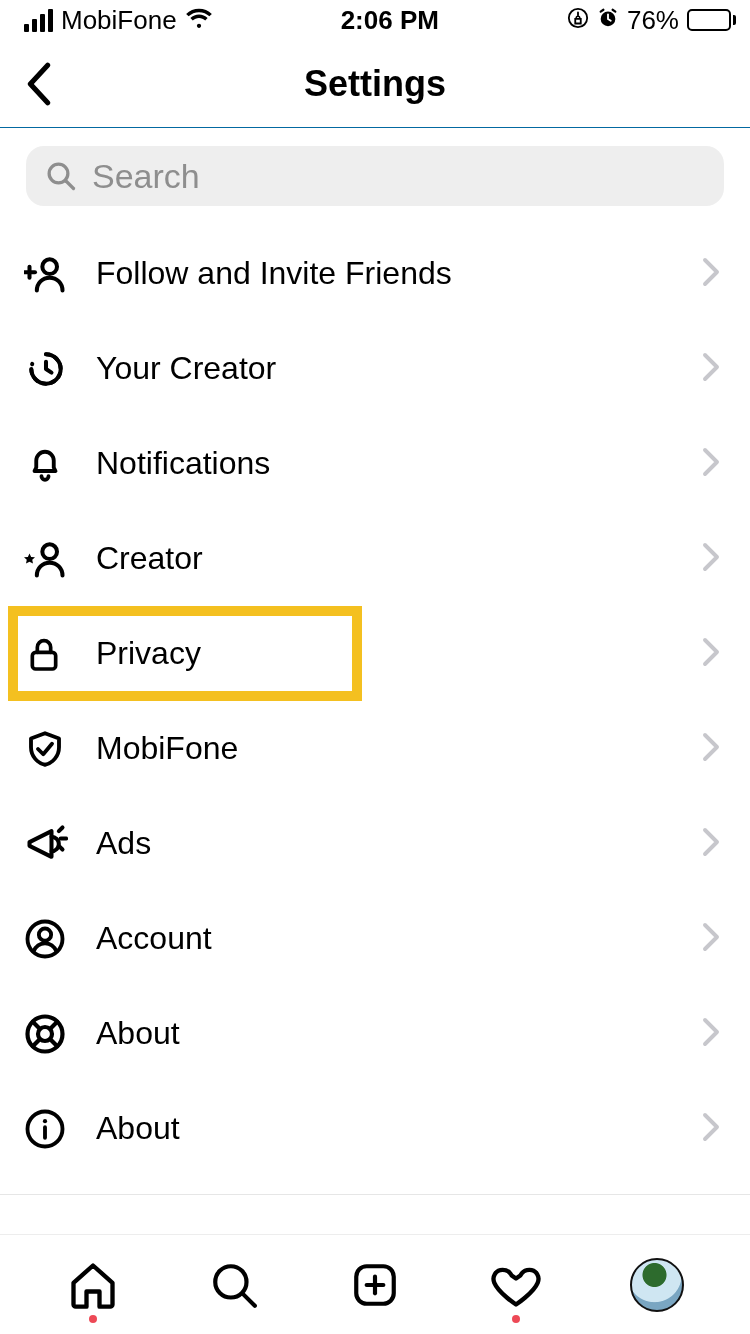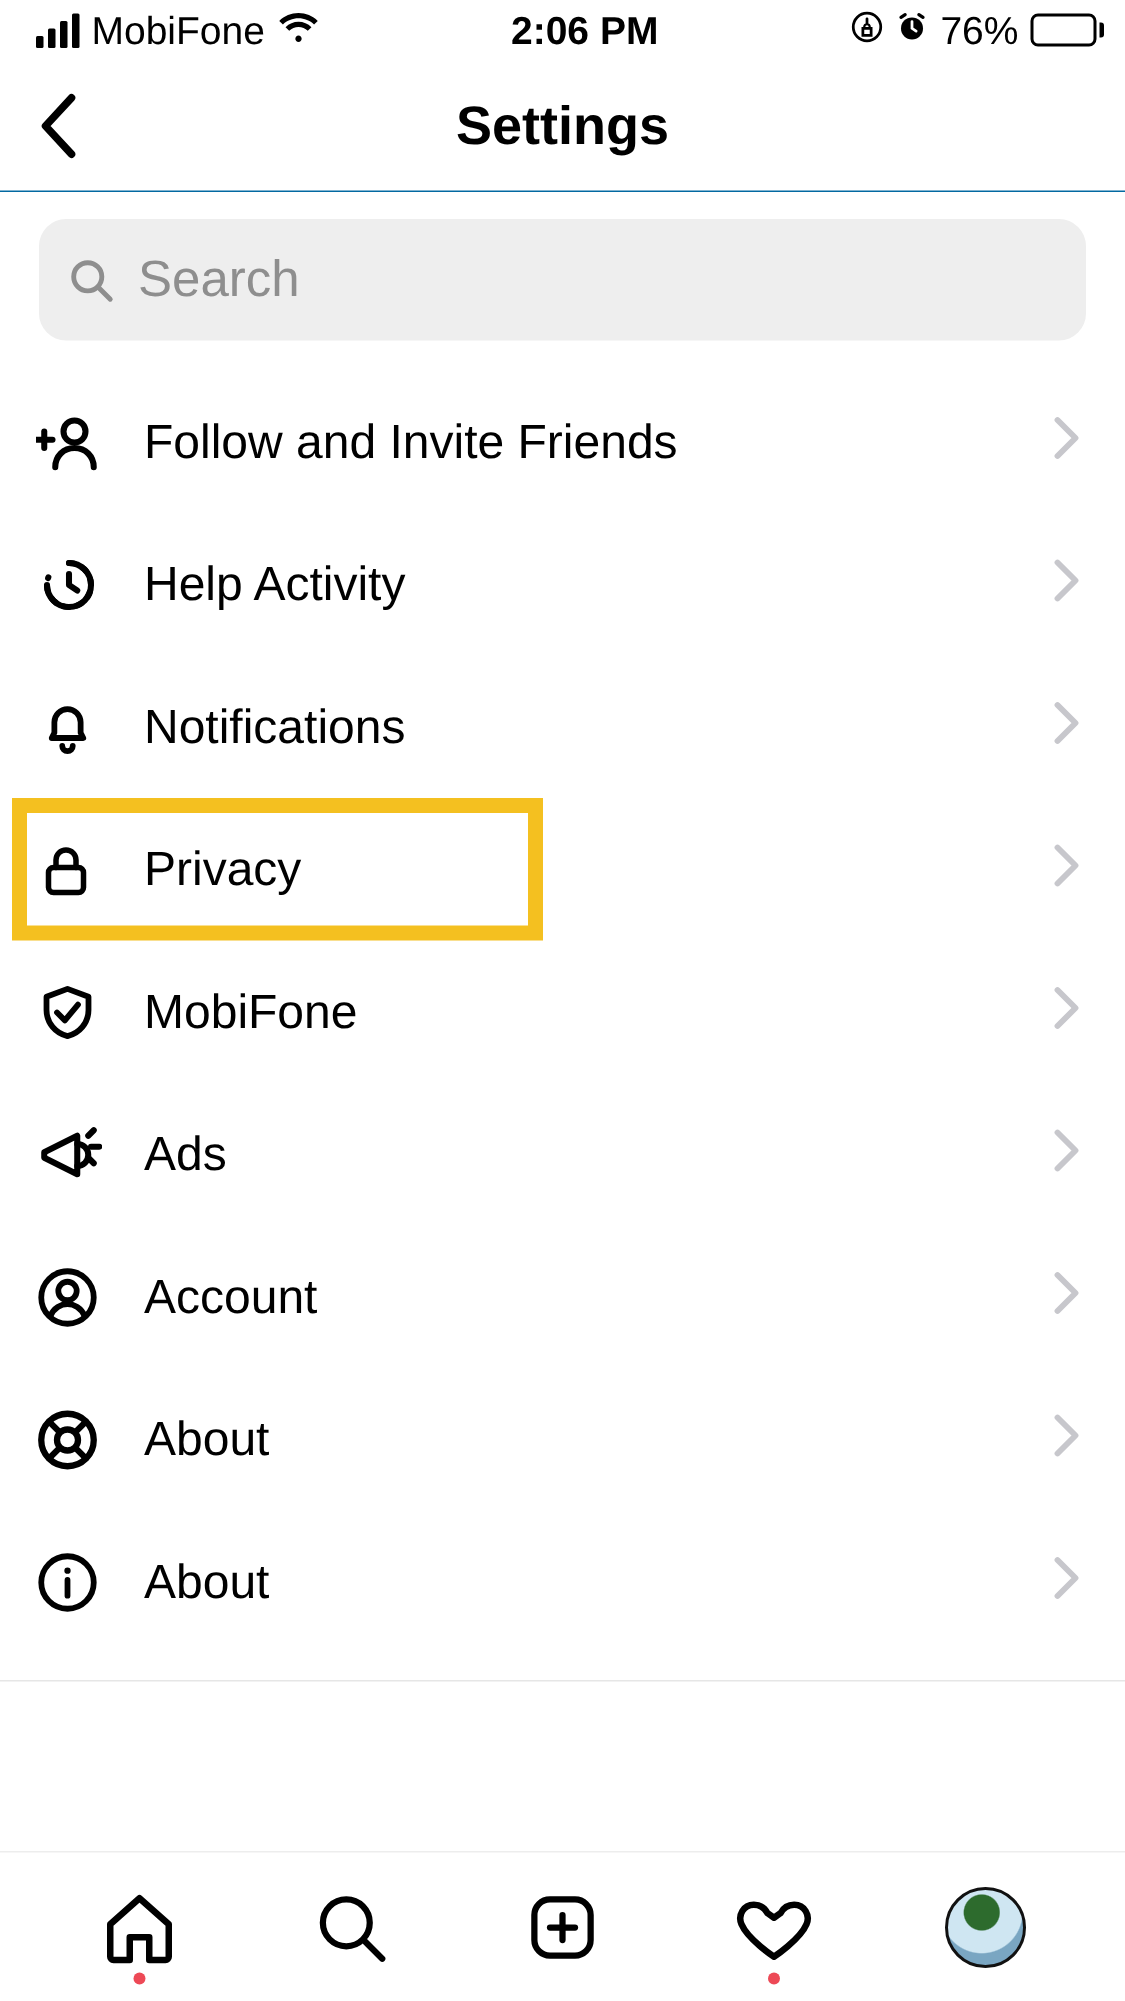--- a/index.html
+++ b/index.html
@@ -61,21 +61,21 @@
     .nav-title {
       font-size: 36px;
       font-weight: 700;
     }
 
     
     .search-wrap { padding: 18px 26px 10px; }
     .search-field {
       background: #eeeeee;
       border-radius: 18px;
-      height: 81px;
+      height: 60px;
       display:flex;
       align-items:center;
       gap: 16px;
       padding: 0 20px;
     }
     .search-input {
       flex:1;
       border:none;
       background:transparent;
       font-size: 34px;
@@ -223,21 +223,21 @@
   </div>
 
   <div class="row">
     <span class="ico">
       <svg width="44" height="44" viewBox="0 0 24 24" fill="none" stroke="#000" stroke-width="2.2" stroke-linecap="round" stroke-linejoin="round">
         <path d="M12 4a8 8 0 1 1 -7.5 5.2" stroke-dasharray="2 3"></path>
         <path d="M12 4a8 8 0 1 1 -8 8" stroke-dasharray="0" stroke="#000"></path>
         <polyline points="12,8 12,12 15,14"></polyline>
       </svg>
     </span>
-    <span class="label">Help Activity</span>
+    <span class="label">Your Creator</span>
     <span class="chev">
       <svg width="18" height="30" viewBox="0 0 12 20">
           <polyline points="2,2 10,10 2,18" fill="none" stroke="#c7c7cc" stroke-width="2.6" stroke-linecap="round" stroke-linejoin="round"></polyline>
         </svg>
     </span>
   </div>
 
   <div class="row">
     <span class="ico">
       <svg width="42" height="42" viewBox="0 0 24 24" fill="none" stroke="#000" stroke-width="2.2" stroke-linecap="round" stroke-linejoin="round">
@@ -246,20 +246,35 @@
       </svg>
     </span>
     <span class="label">Notifications</span>
     <span class="chev">
       <svg width="18" height="30" viewBox="0 0 12 20">
           <polyline points="2,2 10,10 2,18" fill="none" stroke="#c7c7cc" stroke-width="2.6" stroke-linecap="round" stroke-linejoin="round"></polyline>
         </svg>
     </span>
   </div>
 
+  <div class="row">
+    <span class="ico">
+      <svg width="44" height="44" viewBox="0 0 24 24" fill="none" stroke="#000" stroke-width="2.2" stroke-linecap="round" stroke-linejoin="round">
+        <circle cx="14" cy="8" r="4"></circle>
+          <path d="M7 21c0-4 3-7 7-7s7 3 7 7"></path>
+        <path d="M3 9l.9 1.9L6 11l-1.5 1.4.4 2.1L3 13.5 1.1 14.5l.4-2.1L0 11l2.1-.1z" fill="#000" stroke-width="0"></path>
+      </svg>
+    </span>
+    <span class="label">Creator</span>
+    <span class="chev">
+      <svg width="18" height="30" viewBox="0 0 12 20">
+          <polyline points="2,2 10,10 2,18" fill="none" stroke="#c7c7cc" stroke-width="2.6" stroke-linecap="round" stroke-linejoin="round"></polyline>
+        </svg>
+    </span>
+  </div>
 
   <div class="row">
     <div class="highlight-box"></div>
     <span class="ico">
       <svg width="40" height="40" viewBox="0 0 24 24" fill="none" stroke="#000" stroke-width="2.2" stroke-linecap="round" stroke-linejoin="round">
         <rect x="5" y="11" width="14" height="10" rx="2"></rect>
           <path d="M8 11V8a4 4 0 018 0v3"></path>
       </svg>
     </span>
     <span class="label">Privacy</span>

